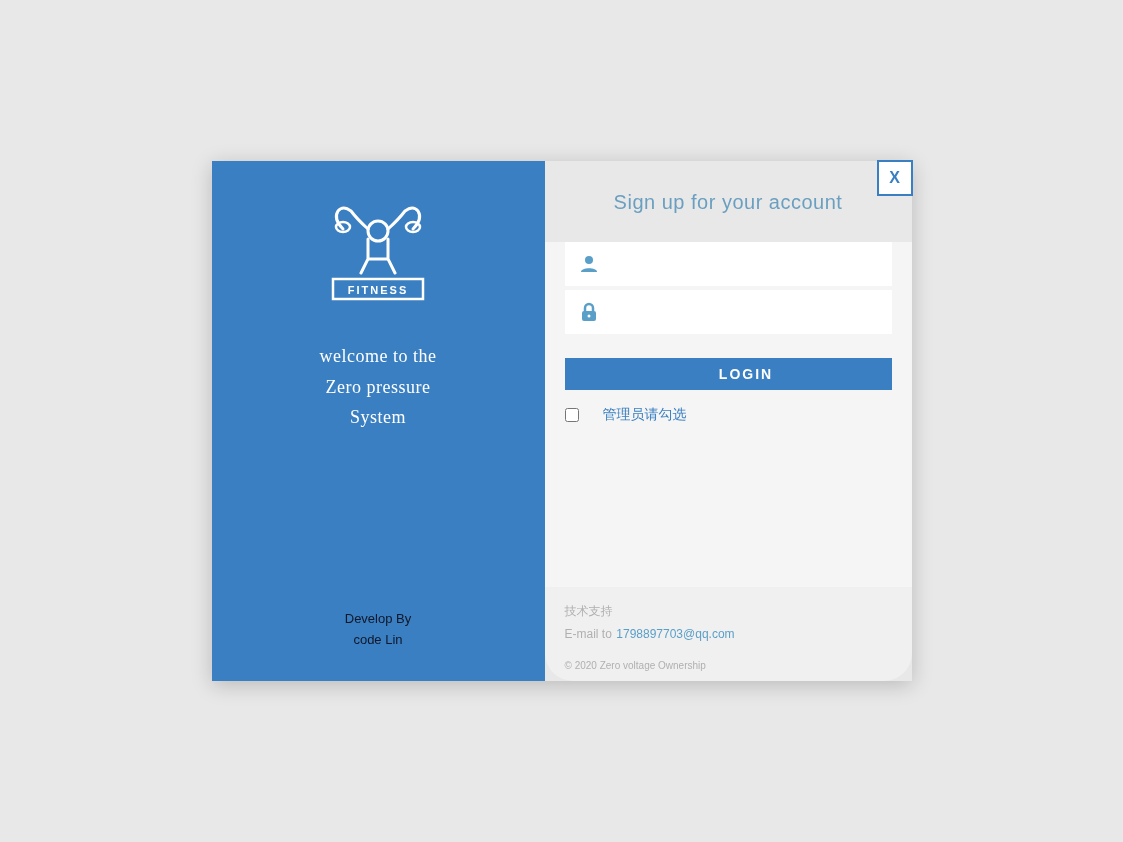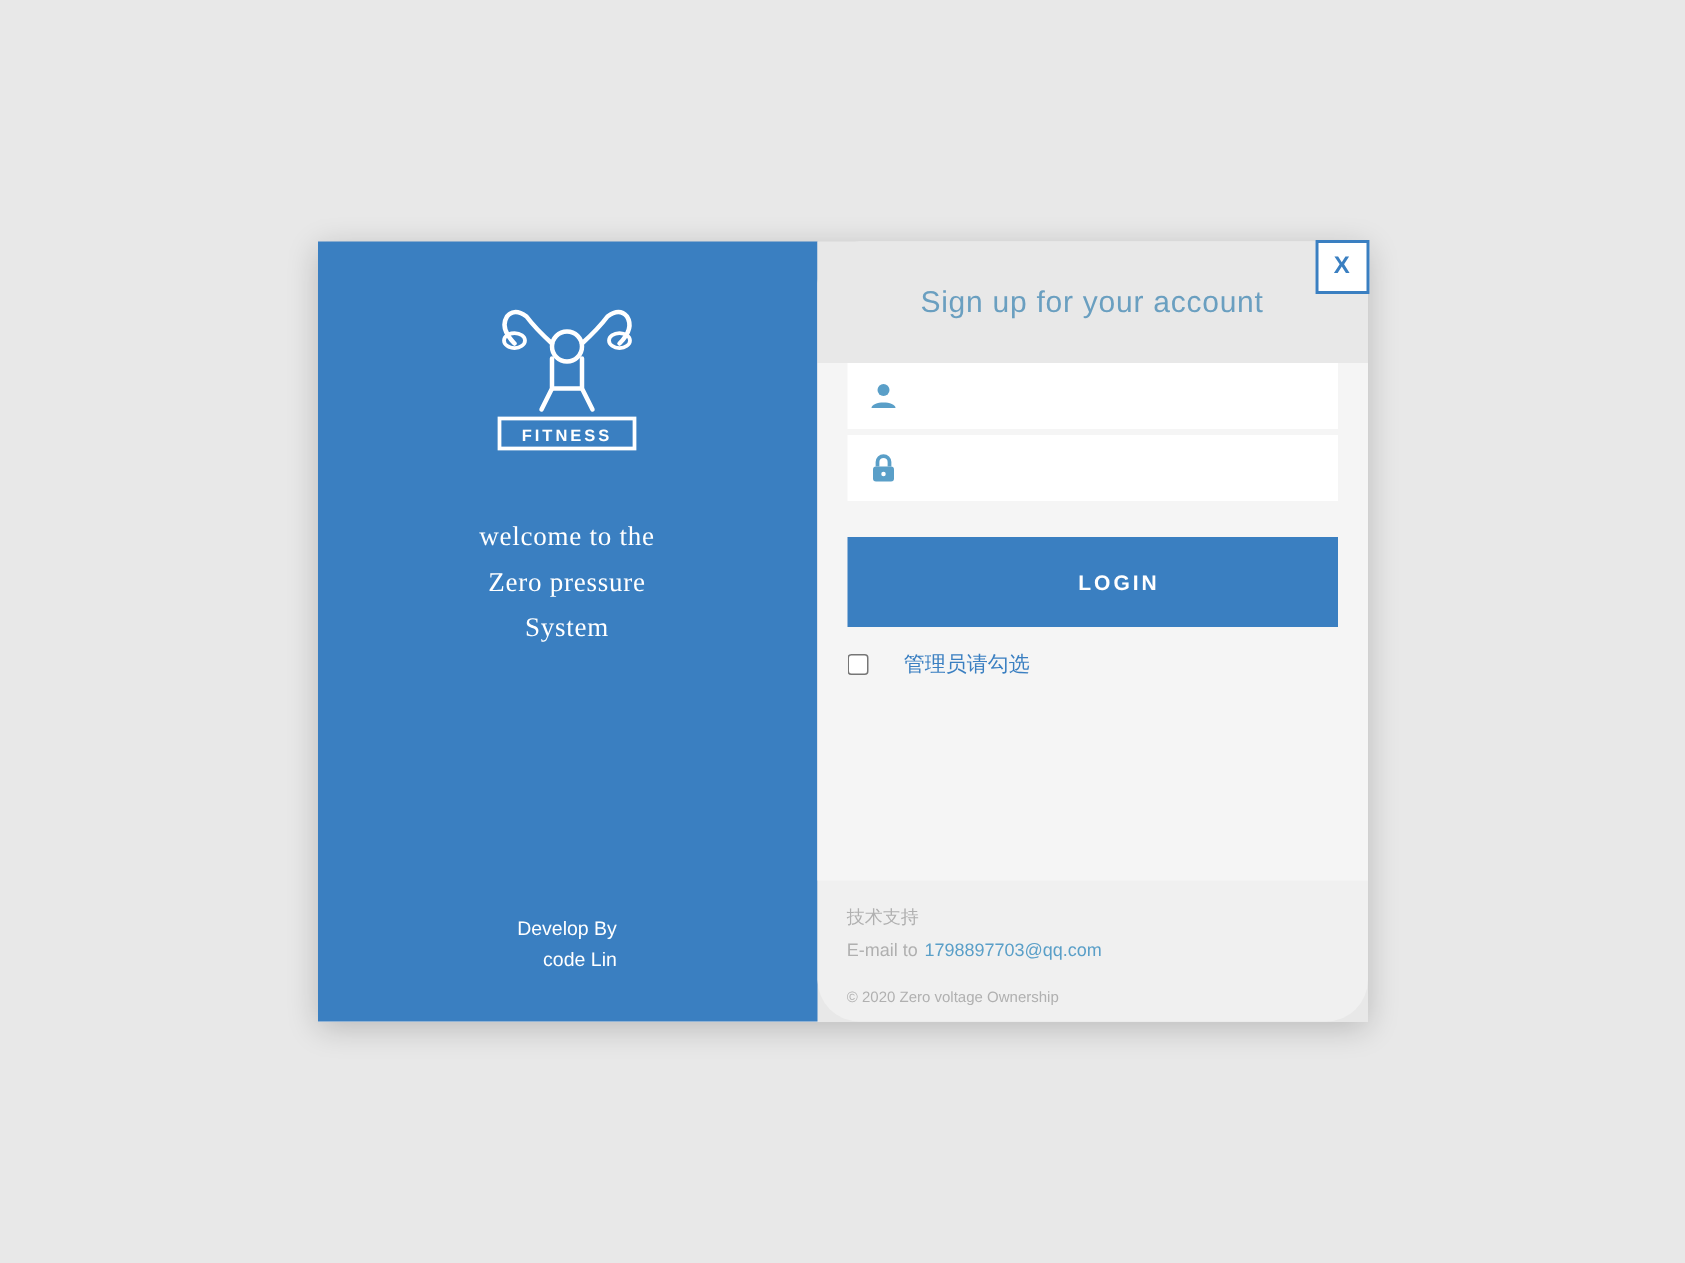--- a/index.html
+++ b/index.html
@@ -66,23 +66,23 @@
       color: #fff;
       font-size: 18px;
       text-align: center;
       line-height: 1.7;
       margin-top: 20px;
       letter-spacing: 0.5px;
       font-family: Liberation Serif, serif;
     }
 
     .develop-text {
-      color: #ffffff;
+      color: #0f172a;
       font-size: 13px;
-      text-align: right;
+      text-align: center;
       margin-top: auto;
       line-height: 1.6;
     }
 
     
     .right-panel {
       flex: 1;
       background-color: #f0f0f0;
       display: flex;
       flex-direction: column;
@@ -141,21 +141,21 @@
       background: transparent;
       font-size: 14px;
       color: #333;
       height: 100%;
     }
 
     .login-btn {
       background-color: #3a7fc1;
       color: #fff;
       border: none;
-      height: 60px;
+      height: 32px;
       width: 100%;
       font-size: 14px;
       letter-spacing: 2px;
       cursor: pointer;
       margin-top: 20px;
       font-weight: bold;
       padding-left: 36px;
     }
 
     .admin-checkbox-row {

